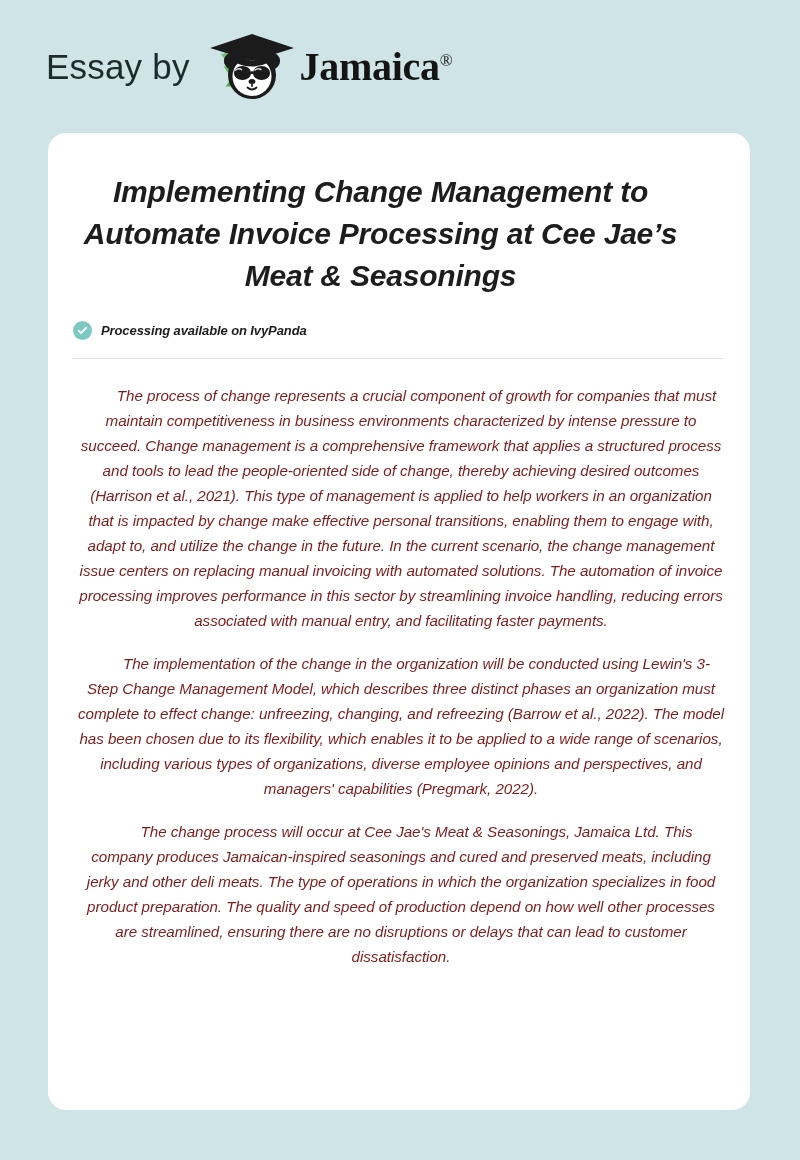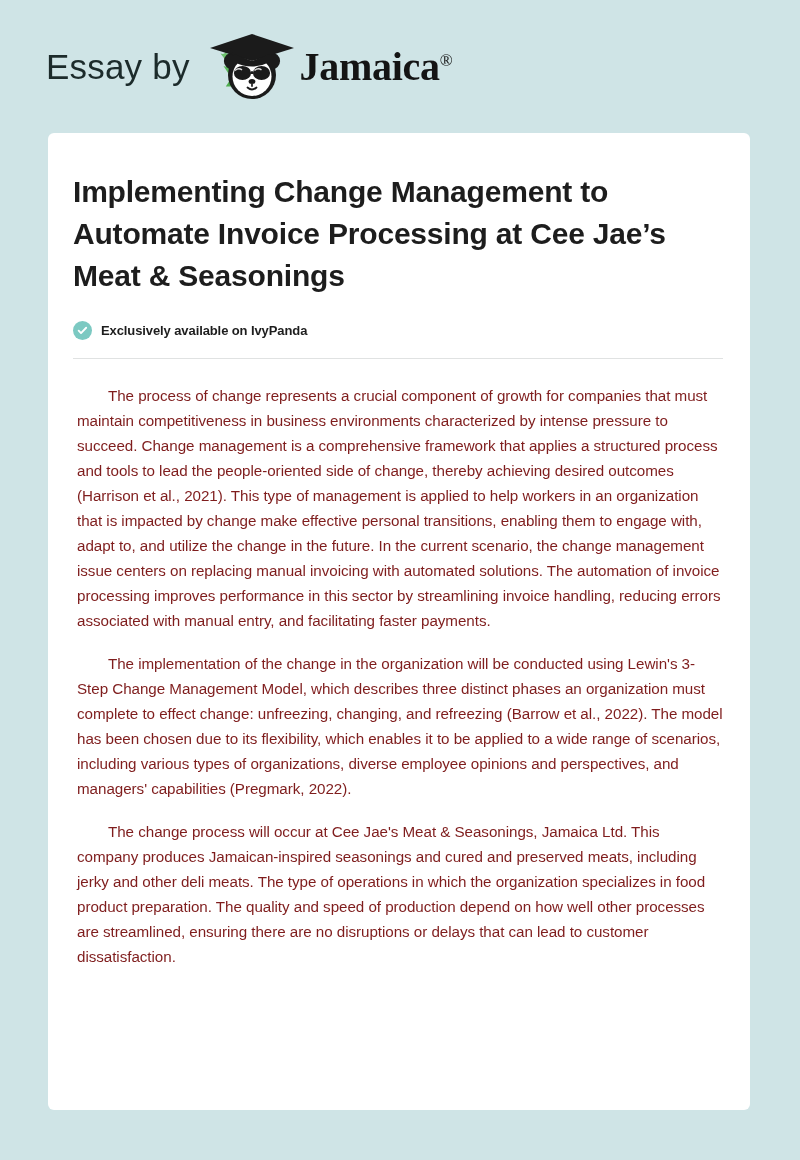--- a/index.html
+++ b/index.html
@@ -12,20 +12,21 @@
     background: #cfe4e6;
     font-family: "Liberation Sans", sans-serif;
     -webkit-font-smoothing: antialiased;
     overflow: hidden;
   }
 
   .page {
     position: relative;
     width: 800px;
     height: 1160px;
+    text-align: center;
   }
 
   
   .brand-bar {
     position: absolute;
     left: 0;
     top: 0;
     width: 800px;
     height: 133px;
     display: flex;
@@ -71,24 +72,25 @@
   }
 
   
   .doc-card {
     position: absolute;
     left: 48px;
     top: 133px;
     width: 702px;
     height: 977px;
     background: #ffffff;
-    border-radius: 6px;
+    border-radius: 18px;
     box-sizing: border-box;
     padding: 38px 42px 0 25px;
     overflow: hidden;
+    font-style: italic;
   }
 
   .doc-title {
     font-family: "Liberation Sans", sans-serif;
     font-size: 30px;
     line-height: 42px;
     font-weight: 700;
     color: #1d1d1d;
     letter-spacing: -0.2px;
     margin: 0 0 0 0;
@@ -205,21 +207,21 @@
   <div class="doc-card">
 
     <h1 class="doc-title">Implementing Change Management to Automate Invoice Processing at Cee Jae’s Meat &amp; Seasonings</h1>
 
     <div class="exclusive-row">
       <span class="check-badge">
         <svg width="11" height="11" viewBox="0 0 12 12" xmlns="http://www.w3.org/2000/svg" aria-hidden="true">
           <path d="M1.8 6.2 L4.4 8.8 L10 3" stroke="#ffffff" stroke-width="2" fill="none" stroke-linecap="round" stroke-linejoin="round"></path>
         </svg>
       </span>
-      <span class="exclusive-text">Exclusively available on IvyPanda</span>
+      <span class="exclusive-text">Processing available on IvyPanda</span>
     </div>
 
     <div class="divider"></div>
 
 
     <p class="body-text first">The process of change represents a crucial component of growth for companies that must maintain competitiveness in business environments characterized by intense pressure to succeed. Change management is a comprehensive framework that applies a structured process and tools to lead the people-oriented side of change, thereby achieving desired outcomes (Harrison et al., 2021). This type of management is applied to help workers in an organization that is impacted by change make effective personal transitions, enabling them to engage with, adapt to, and utilize the change in the future. In the current scenario, the change management issue centers on replacing manual invoicing with automated solutions. The automation of invoice processing improves performance in this sector by streamlining invoice handling, reducing errors associated with manual entry, and facilitating faster payments.</p>
 
     <p class="body-text">The implementation of the change in the organization will be conducted using Lewin's 3-Step Change Management Model, which describes three distinct phases an organization must complete to effect change: unfreezing, changing, and refreezing (Barrow et al., 2022). The model has been chosen due to its flexibility, which enables it to be applied to a wide range of scenarios, including various types of organizations, diverse employee opinions and perspectives, and managers' capabilities (Pregmark, 2022).</p>
 
     <p class="body-text">The change process will occur at Cee Jae's Meat &amp; Seasonings, Jamaica Ltd. This company produces Jamaican-inspired seasonings and cured and preserved meats, including jerky and other deli meats. The type of operations in which the organization specializes in food product preparation. The quality and speed of production depend on how well other processes are streamlined, ensuring there are no disruptions or delays that can lead to customer dissatisfaction.</p>

